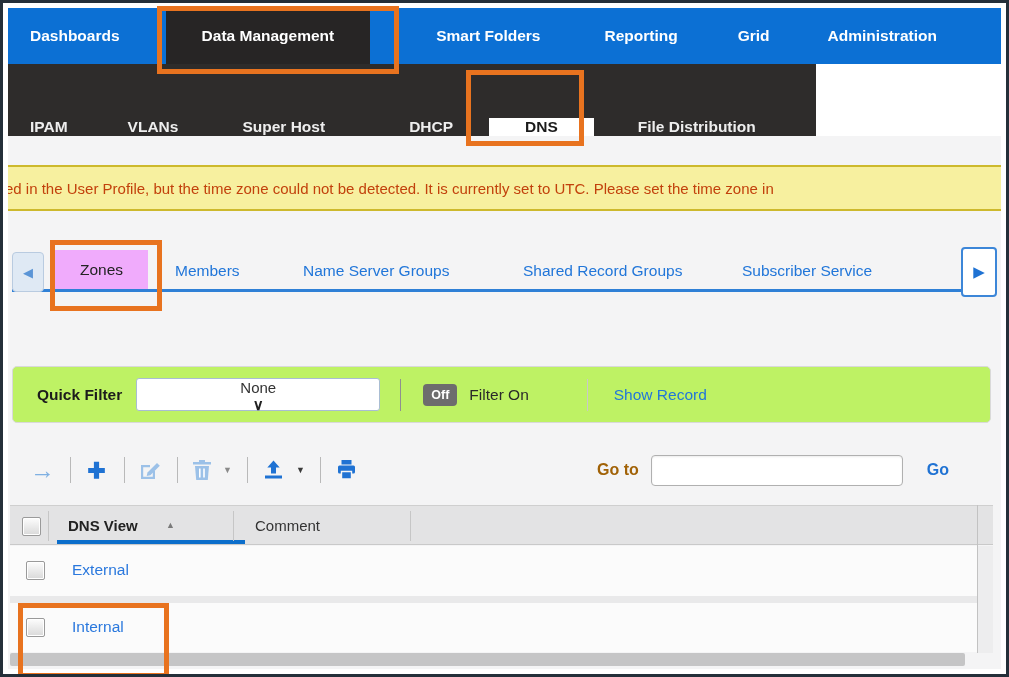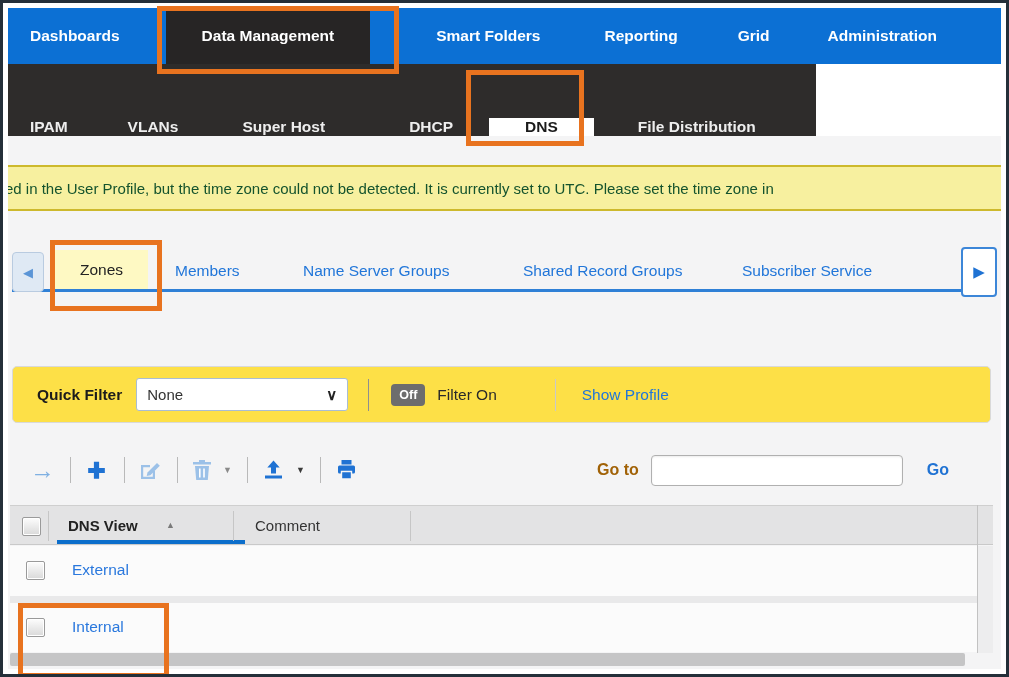--- a/index.html
+++ b/index.html
@@ -22,39 +22,39 @@
   .sub-ipam{margin-left:12px;}
   .sub-vlans{margin-left:40px;}
   .sub-superhost{margin-left:44px;}
   .sub-dhcp{margin-left:64px;}
   .sub-dns{margin-left:26px;background:#ffffff;color:#1b1b1b;padding:0 36px;}
   .sub-filedist{margin-left:34px;}
 
   .content-bg{position:absolute;left:8px;top:136px;width:993px;height:533px;background:#f4f4f5;}
 
   
-  .warning{position:absolute;left:8px;top:165px;width:993px;height:42px;background:#F7F09F;border-top:2px solid #CDB92D;border-bottom:2px solid #CDB92D;display:flex;align-items:center;overflow:hidden;font-size:15px;color:#14532d;white-space:nowrap;}
+  .warning{position:absolute;left:8px;top:165px;width:993px;height:42px;background:#F7F09F;border-top:2px solid #CDB92D;border-bottom:2px solid #CDB92D;display:flex;align-items:center;overflow:hidden;font-size:15px;color:#c2410c;white-space:nowrap;}
   .warning span{margin-left:-3px;}
 
   
   .tab-underline{position:absolute;left:12px;top:289px;width:981px;height:3px;background:#2f80d6;}
   .tab{position:absolute;top:252px;height:37px;display:flex;align-items:center;color:#2176d9;font-size:15.5px;cursor:pointer;white-space:nowrap;}
-  .tab-zones{left:55px;top:250px;height:39px;width:93px;background:#fef9c3;color:#232323;justify-content:center;}
+  .tab-zones{left:55px;top:250px;height:39px;width:93px;background:#f0abfc;color:#232323;justify-content:center;}
   .tab-members{left:175px;}
   .tab-nsg{left:303px;text-align:center;}
   .tab-srg{left:523px;}
   .tab-ss{left:742px;width:220px;overflow:hidden;}
   .tab-arrow{position:absolute;display:flex;align-items:center;justify-content:center;cursor:pointer;}
   .tab-arrow-left{left:12px;top:252px;width:30px;height:38px;background:#dfe9f4;border:1px solid #b9cbe0;border-radius:4px;color:#5b95d6;font-size:13px;}
   .tab-arrow-right{left:961px;top:247px;width:32px;height:46px;background:#ffffff;border:2px solid #3c86d8;border-radius:4px;color:#1f72d3;font-size:15px;}
 
   
-  .filter-panel{position:absolute;left:12px;top:366px;width:979px;height:57px;background:#fde047;border:1px solid #d9d9d9;border-radius:5px;display:flex;align-items:center;box-sizing:border-box;}
+  .filter-panel{position:absolute;left:12px;top:366px;width:979px;height:57px;background:#bef264;border:1px solid #d9d9d9;border-radius:5px;display:flex;align-items:center;box-sizing:border-box;}
   .qf-label{margin-left:24px;font-weight:bold;font-size:15.5px;color:#1c1c1c;}
-  .qf-select{margin-left:14px;width:212px;height:33px;background:#fff;border:1px solid #a9bdd3;border-radius:3px;display:flex;align-items:center;justify-content:space-between;padding:0 10px;font-size:15px;color:#333;cursor:pointer;box-sizing:border-box;}
+  .qf-select{margin-left:14px;width:244px;height:33px;background:#fff;border:1px solid #a9bdd3;border-radius:3px;display:flex;align-items:center;justify-content:space-between;padding:0 10px;font-size:15px;color:#333;cursor:pointer;box-sizing:border-box;flex-direction:column;}
   .qf-chevron{font-weight:bold;color:#222;font-size:15px;}
   .vdiv1{margin-left:20px;width:1px;height:32px;background:#8f8f8f;}
   .off-badge{margin-left:22px;background:#6D6D6D;border-radius:4px;color:#fff;font-weight:bold;font-size:12.5px;padding:4px 8px;cursor:pointer;}
   .filter-on{margin-left:12px;font-size:15.5px;color:#2a2a2a;}
   .vdiv2{margin-left:58px;width:1px;height:32px;background:#c9c9c9;}
   .show-filter{margin-left:26px;font-size:15.5px;color:#2176d9;cursor:pointer;}
 
   
   .toolbar{position:absolute;left:8px;top:450px;width:985px;height:40px;display:flex;align-items:center;}
   .tb-sep{width:1px;height:26px;background:#b9b9b9;margin-left:15px;}
@@ -138,21 +138,21 @@
 <div class="filter-panel">
   <span class="qf-label">Quick Filter</span>
   <div class="qf-select">
     <span>None</span>
     <span class="qf-chevron">∨</span>
   </div>
   <div class="vdiv1"></div>
   <span class="off-badge">Off</span>
   <span class="filter-on">Filter On</span>
   <div class="vdiv2"></div>
-  <span class="show-filter">Show Profile</span>
+  <span class="show-filter">Show Record</span>
 </div>
 
 <div class="toolbar">
   <span class="tb-arrow-glyph">→</span>
   <div class="tb-sep"></div>
   <span class="tb-icon">
     <svg width="25" height="25" viewBox="0 0 24 24">
         <path d="M9.5 3.5h5V9.5H20v5h-5.5V20h-5v-5.5H4v-5h5.5z" fill="#1f72d3"></path>
       </svg>
   </span>

